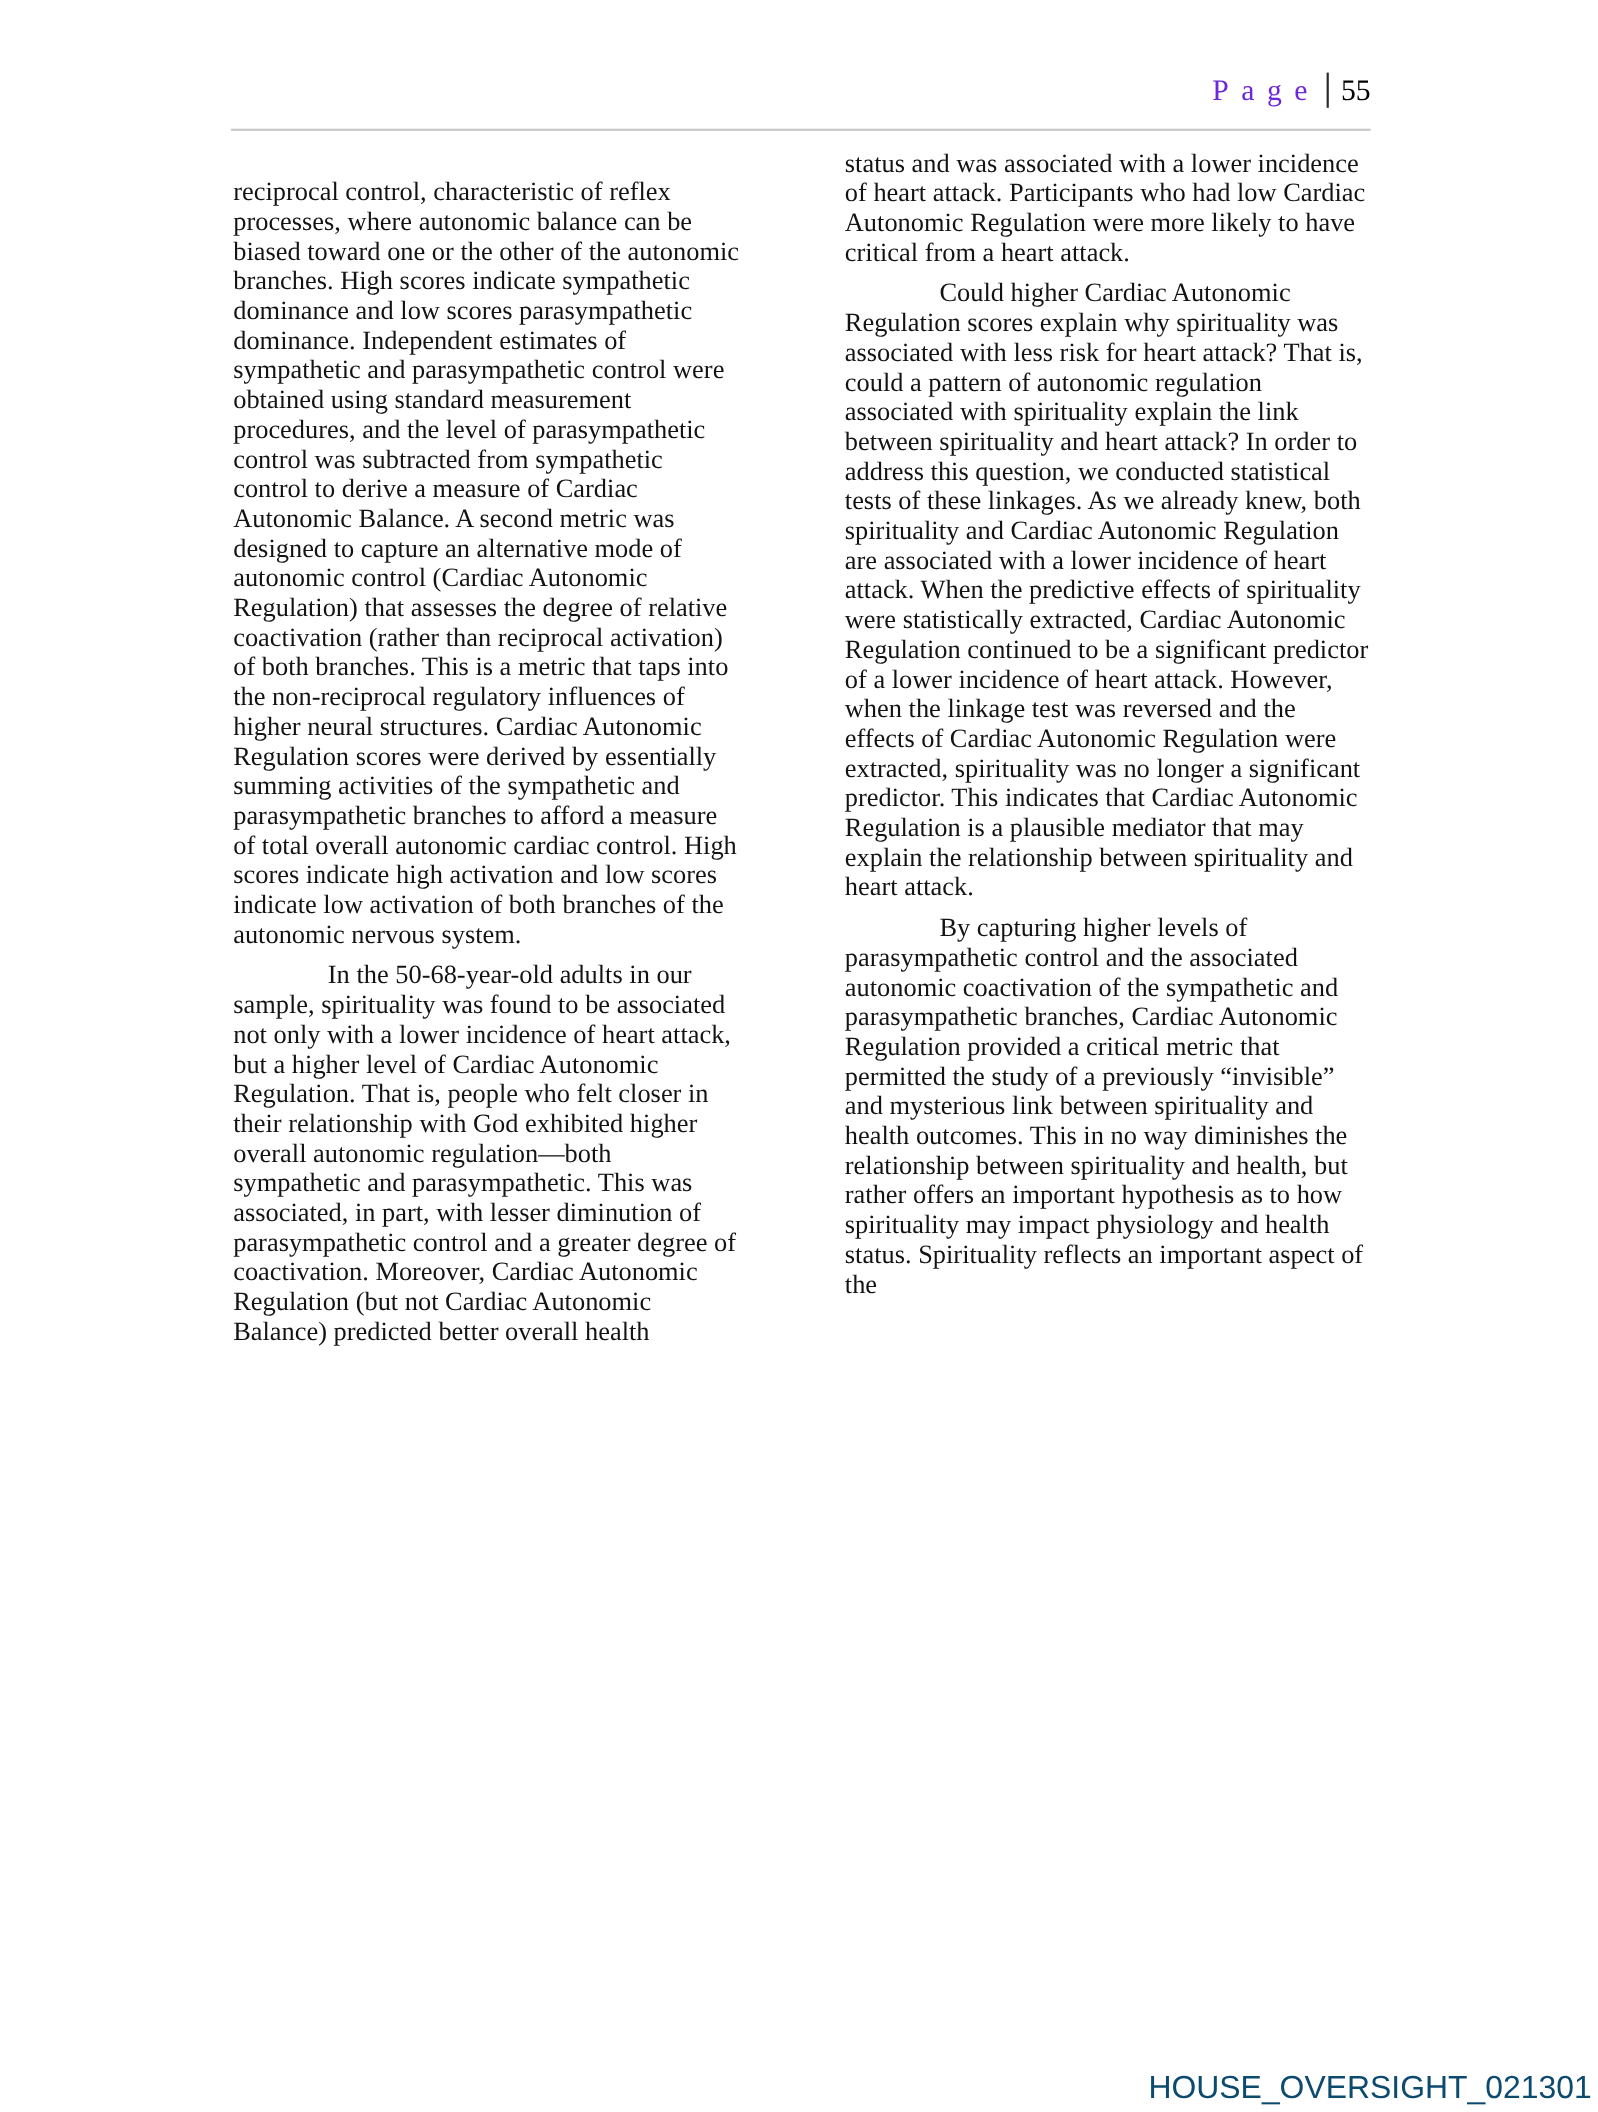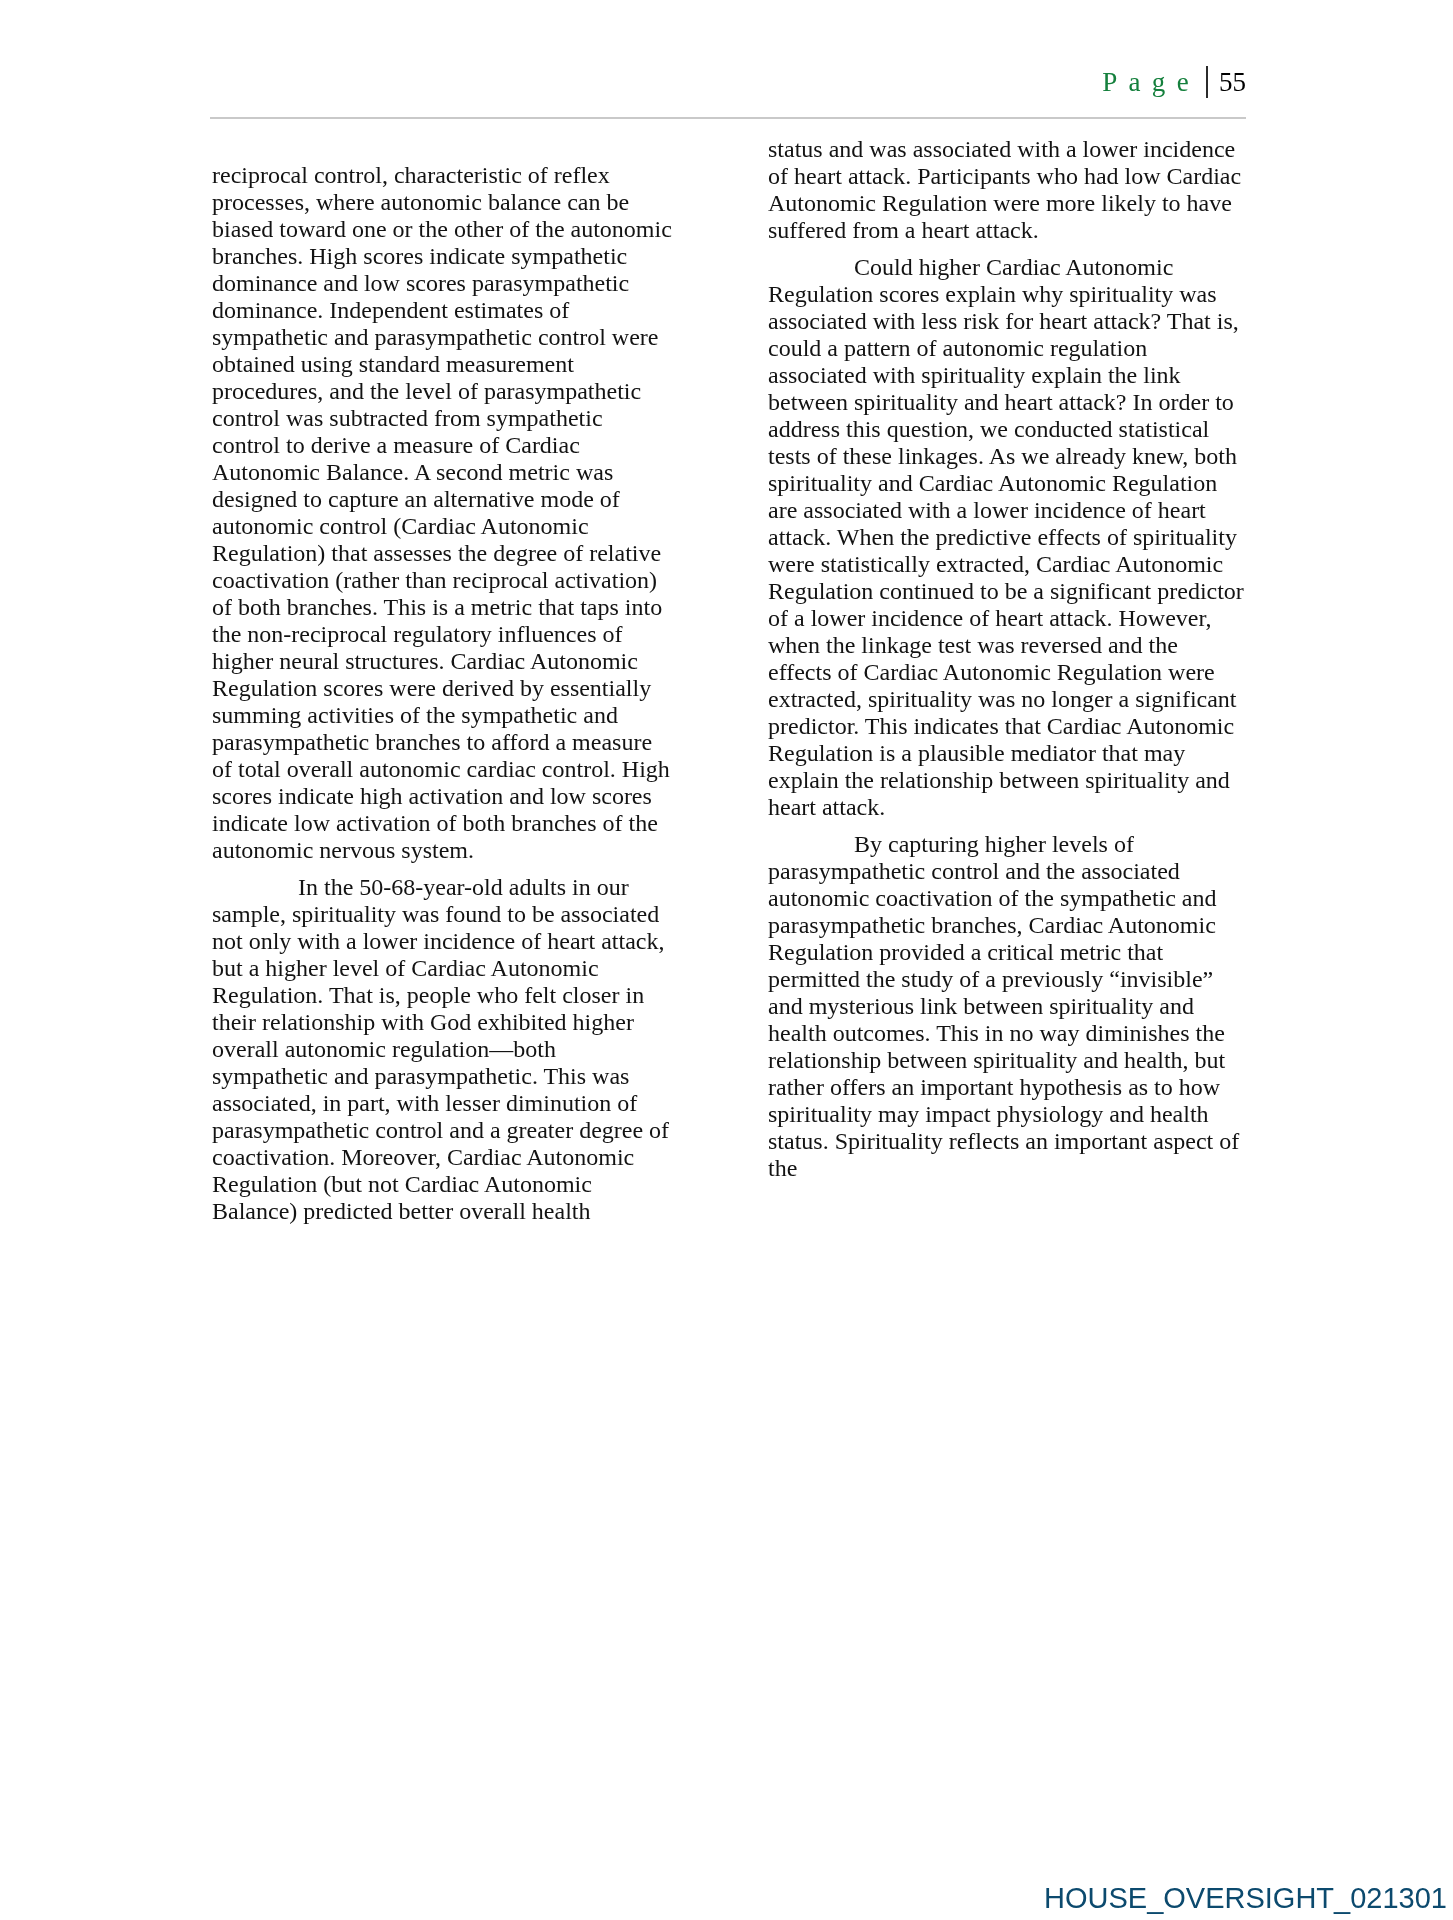--- a/index.html
+++ b/index.html
@@ -21,21 +21,21 @@
     top: 66px;
     left: 210px;
     width: 1036px;
     display: flex;
     justify-content: flex-end;
     align-items: center;
     font-size: 27px;
     line-height: 32px;
   }
   .page-word {
-    color: #15803d;
+    color: #6d28d9;
     letter-spacing: 0.42em;
   }
   .header-divider {
     display: inline-block;
     width: 2px;
     height: 32px;
     background: #2b2b2b;
     margin: 0 11px 0 6px;
   }
   .page-number {
@@ -92,19 +92,19 @@
   <span class="page-number">55</span>
 </div>
 <div class="header-rule"></div>
 
 <div class="two-column-body">
   <div class="column column-left">
     <p>reciprocal control, characteristic of reflex processes, where autonomic balance can be biased toward one or the other of the autonomic branches. High scores indicate sympathetic dominance and low scores parasympathetic dominance. Independent estimates of sympathetic and parasympathetic control were obtained using standard measurement procedures, and the level of parasympathetic control was subtracted from sympathetic control to derive a measure of Cardiac Autonomic Balance. A second metric was designed to capture an alternative mode of autonomic control (Cardiac Autonomic Regulation) that assesses the degree of relative coactivation (rather than reciprocal activation) of both branches. This is a metric that taps into the non-reciprocal regulatory influences of higher neural structures. Cardiac Autonomic Regulation scores were derived by essentially summing activities of the sympathetic and parasympathetic branches to afford a measure of total overall autonomic cardiac control. High scores indicate high activation and low scores indicate low activation of both branches of the autonomic nervous system.</p>
     <p class="indent">In the 50-68-year-old adults in our sample, spirituality was found to be associated not only with a lower incidence of heart attack, but a higher level of Cardiac Autonomic Regulation. That is, people who felt closer in their relationship with God exhibited higher overall autonomic regulation—both sympathetic and parasympathetic. This was associated, in part, with lesser diminution of parasympathetic control and a greater degree of coactivation. Moreover, Cardiac Autonomic Regulation (but not Cardiac Autonomic Balance) predicted better overall health</p>
   </div>
   <div class="column column-right">
-    <p>status and was associated with a lower incidence of heart attack. Participants who had low Cardiac Autonomic Regulation were more likely to have suffered from a heart attack.</p>
+    <p>status and was associated with a lower incidence of heart attack. Participants who had low Cardiac Autonomic Regulation were more likely to have critical from a heart attack.</p>
     <p class="indent">Could higher Cardiac Autonomic Regulation scores explain why spirituality was associated with less risk for heart attack? That is, could a pattern of autonomic regulation associated with spirituality explain the link between spirituality and heart attack? In order to address this question, we conducted statistical tests of these linkages. As we already knew, both spirituality and Cardiac Autonomic Regulation are associated with a lower incidence of heart attack. When the predictive effects of spirituality were statistically extracted, Cardiac Autonomic Regulation continued to be a significant predictor of a lower incidence of heart attack. However, when the linkage test was reversed and the effects of Cardiac Autonomic Regulation were extracted, spirituality was no longer a significant predictor. This indicates that Cardiac Autonomic Regulation is a plausible mediator that may explain the relationship between spirituality and heart attack.</p>
     <p class="indent">By capturing higher levels of parasympathetic control and the associated autonomic coactivation of the sympathetic and parasympathetic branches, Cardiac Autonomic Regulation provided a critical metric that permitted the study of a previously “invisible” and mysterious link between spirituality and health outcomes. This in no way diminishes the relationship between spirituality and health, but rather offers an important hypothesis as to how spirituality may impact physiology and health status. Spirituality reflects an important aspect of the</p>
   </div>
 </div>
 
 <div class="bates-stamp">HOUSE_OVERSIGHT_021301</div>
 
 </body></html>

